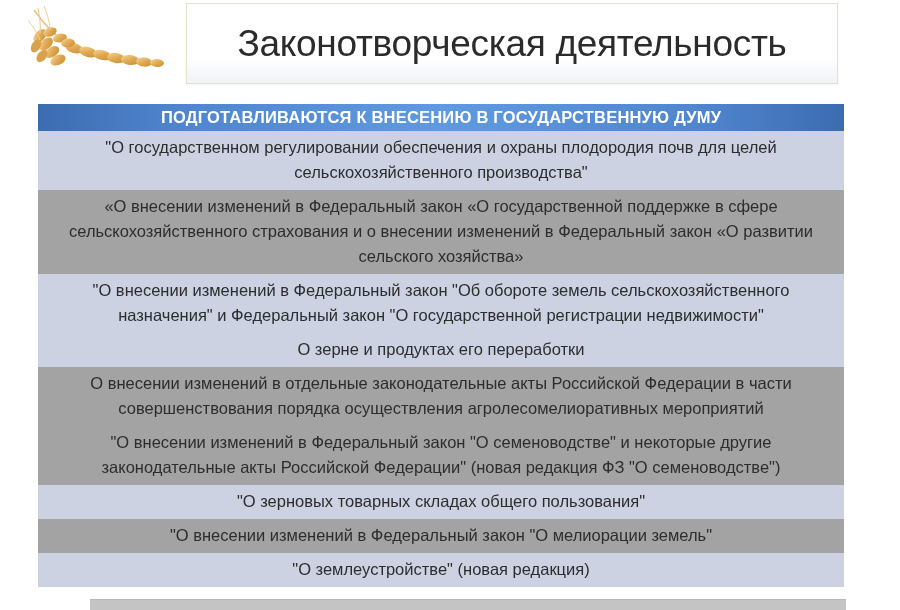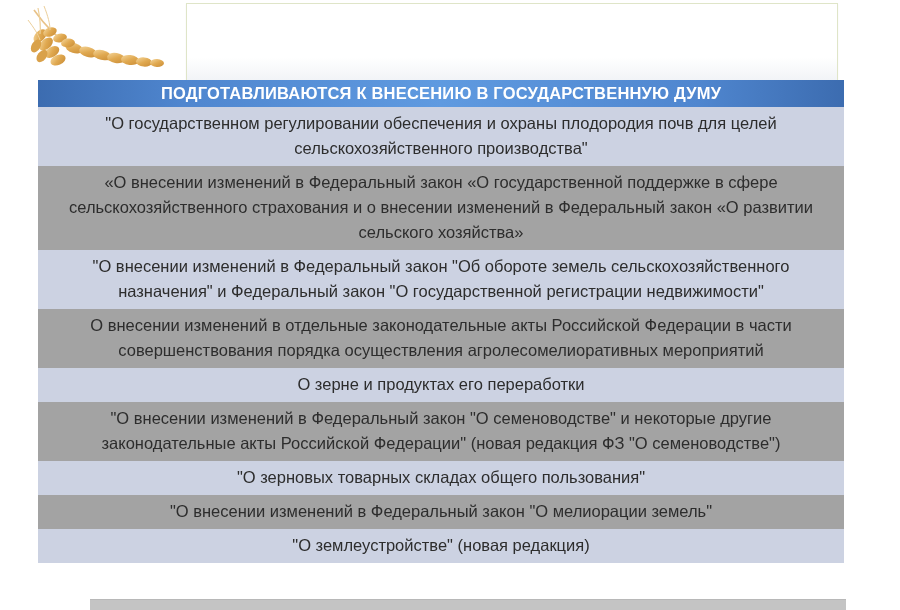--- a/index.html
+++ b/index.html
@@ -50,21 +50,21 @@
     color: #2b2b2b;
     letter-spacing: -0.3px;
     white-space: nowrap;
     z-index: 2;
   }
 
   
   #law-table {
     position: absolute;
     left: 38px;
-    top: 80px;
+    top: 104px;
     width: 806px;
   }
 
   #table-header {
     height: 27px;
     background: linear-gradient(90deg,
         #3c6cb0 0%,
         #4f86cf 18%,
         #5f9ae0 50%,
         #4f86cf 82%,
@@ -137,30 +137,31 @@
     <ellipse cx="32" cy="54" rx="7" ry="4.4" fill="#d9a14a" transform="rotate(-52 32 54)"></ellipse>
   </g>
 
   <path d="M28 6 C30 16 31 24 30 32" stroke="#eccf9a" stroke-width="1.2" fill="none"></path>
   <path d="M34 4 C38 14 40 22 40 28" stroke="#eccf9a" stroke-width="1" fill="none"></path>
   <path d="M18 18 C24 26 28 32 30 38" stroke="#eccf9a" stroke-width="1" fill="none"></path>
 </svg>
 
 <div id="title-box">
   <div class="shine"></div>
+  <div id="page-title">Законотворческая деятельность</div>
 </div>
 
 <div id="law-table">
   <div id="table-header">ПОДГОТАВЛИВАЮТСЯ К ВНЕСЕНИЮ В ГОСУДАРСТВЕННУЮ ДУМУ</div>
   <div id="table-body">
       <div class="law-row shade-dark">"О государственном регулировании обеспечения и охраны плодородия почв для целей сельскохозяйственного производства"</div>
       <div class="law-row shade-light">«О внесении изменений в Федеральный закон «О государственной поддержке в сфере сельскохозяйственного страхования и о внесении изменений в Федеральный закон «О развитии сельского хозяйства»</div>
       <div class="law-row shade-dark">"О внесении изменений в Федеральный закон "Об обороте земель сельскохозяйственного назначения" и Федеральный закон "О государственной регистрации недвижимости"</div>
+      <div class="law-row shade-dark">О зерне и продуктах его переработки</div>
       <div class="law-row shade-light">О внесении изменений в отдельные законодательные акты Российской Федерации в части совершенствования порядка осуществления агролесомелиоративных мероприятий</div>
-      <div class="law-row shade-dark">О зерне и продуктах его переработки</div>
       <div class="law-row shade-light">"О внесении изменений в Федеральный закон "О семеноводстве" и некоторые другие законодательные акты Российской Федерации" (новая редакция ФЗ "О семеноводстве")</div>
       <div class="law-row shade-dark">"О зерновых товарных складах общего пользования"</div>
       <div class="law-row shade-light">"О внесении изменений в Федеральный закон "О мелиорации земель"</div>
       <div class="law-row shade-dark">"О землеустройстве" (новая редакция)</div>
     </div>
 </div>
 
 <div id="bottom-bar"></div>
 
 </body></html>

